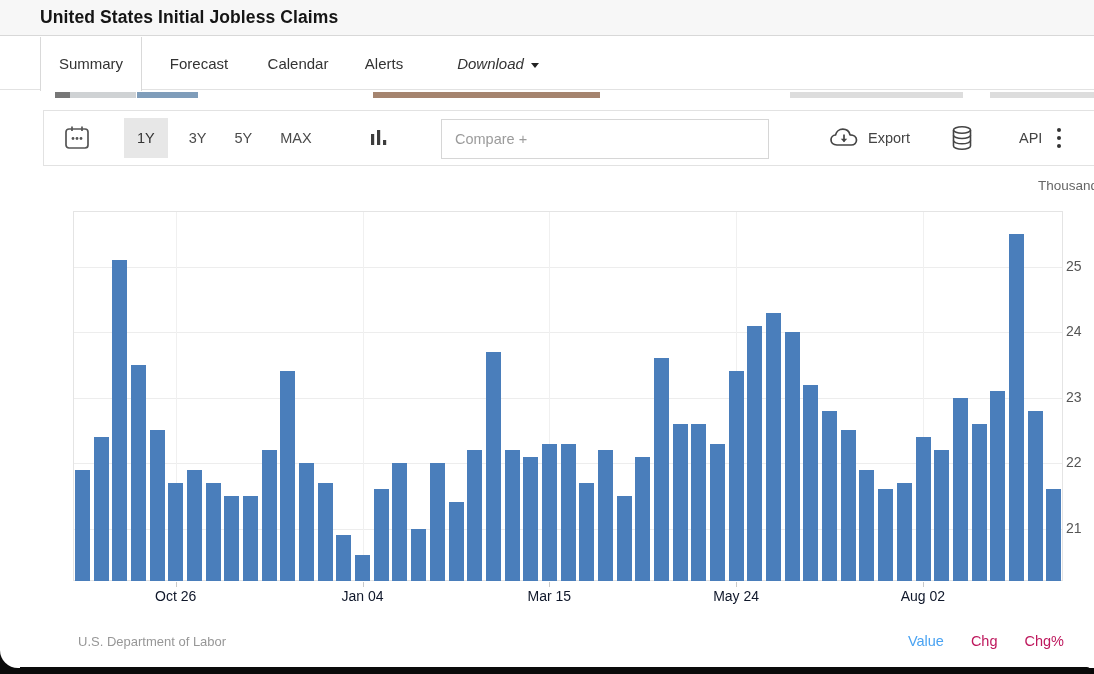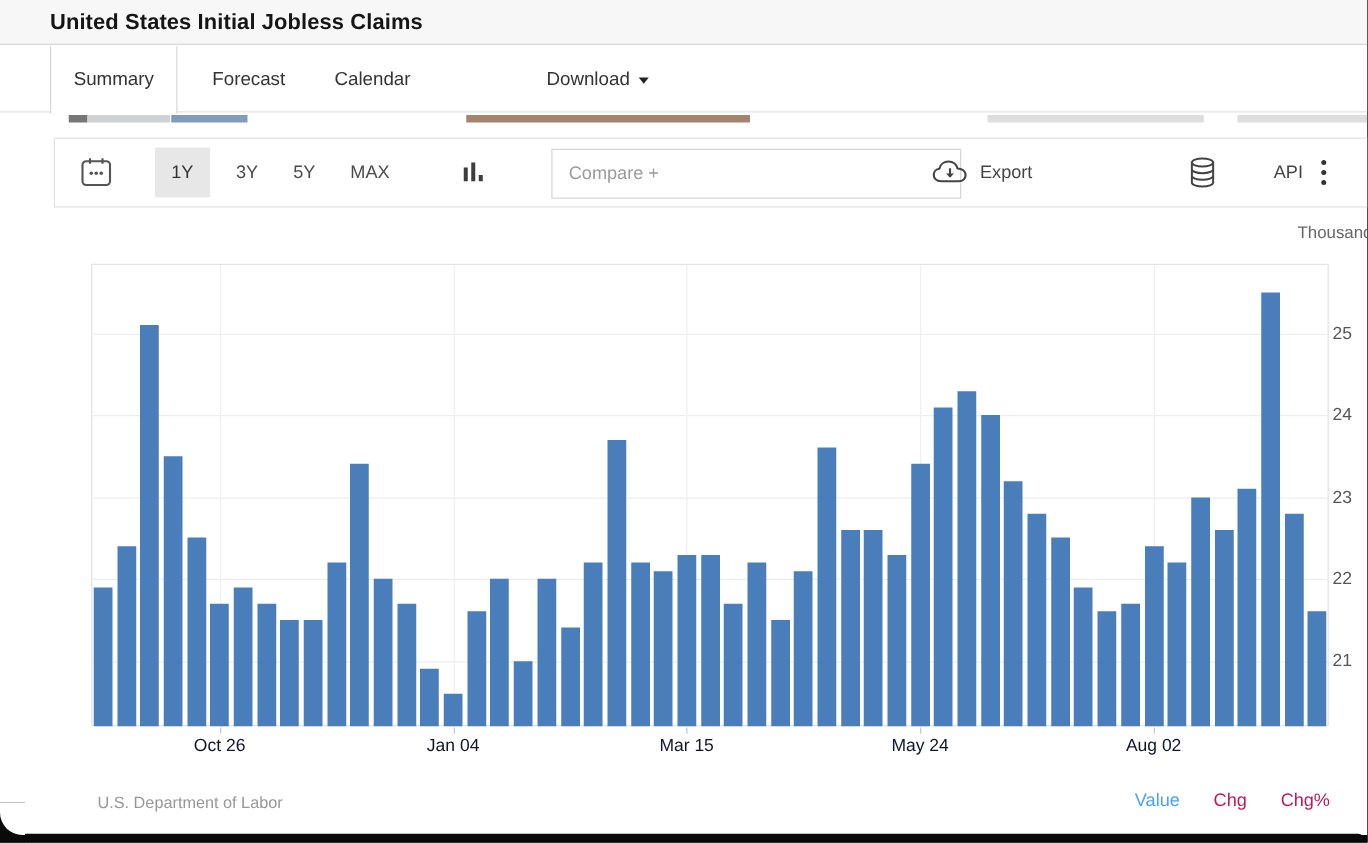--- a/index.html
+++ b/index.html
@@ -81,21 +81,24 @@
     <div class="tabs">
       <div class="tab" style="left:160px; width:78px;">
         <span>Forecast</span>
       </div>
       <div class="tab active" style="left:40px; width:102px;">
         <span>Summary</span>
       </div>
       <div class="tab" style="left:256px; width:84px;">
         <span>Calendar</span>
       </div>
-      <div class="tab" style="left:432px; width:92px;">
+      <div class="tab" style="left:356px; width:56px;">
+        <span>Alerts</span>
+      </div>
+      <div class="tab" style="left:452px; width:92px;font-style:italic;">
         <span>Download</span><span class="caret"></span>
       </div>
     </div>
 
     <div>
       <div class="sliver" style="left:55px; width:15px; background:#777;"></div>
       <div class="sliver" style="left:70px; width:66px; background:#cfd2d4;"></div>
       <div class="sliver" style="left:137px; width:61px; background:#7f9dba;"></div>
       <div class="sliver" style="left:373px; width:227px; background:#a5846f;"></div>
       <div class="sliver" style="left:790px; width:173px; background:#dddddd;"></div>
@@ -125,21 +128,21 @@
       <div class="tb-item" style="left:325px;">
         <svg width="20" height="22" viewBox="0 0 20 22">
           <rect x="2" y="7" width="3.2" height="11" fill="#3d3d3d"></rect>
           <rect x="8" y="3" width="3.2" height="15" fill="#3d3d3d"></rect>
           <rect x="14" y="13" width="3.2" height="5" fill="#3d3d3d"></rect>
         </svg>
       </div>
 
       <input class="compare-input" type="text" placeholder="Compare +" style="">
 
-      <div class="tb-item" style="left:700px;">
+      <div class="tb-item" style="left:784px;">
         <svg width="32" height="24" viewBox="0 0 32 24">
           <path d="M9 19 C5 19 3 16.5 3 13.8 C3 11.2 5 9.2 7.5 9 C8.2 5.6 11.2 3.2 14.8 3.2 C18.3 3.2 21.2 5.5 22 8.8 C25.5 8.8 28.5 10.8 28.5 14 C28.5 16.8 26.3 19 23.2 19 Z" fill="none" stroke="#444" stroke-width="1.7" stroke-linejoin="round"></path>
           <line x1="16" y1="8.5" x2="16" y2="15.5" stroke="#444" stroke-width="1.7"></line>
           <path d="M12.8 12.8 L16 16.2 L19.2 12.8 Z" fill="#444"></path>
         </svg>
         <span class="tb-label">Export</span>
       </div>
 
       <div class="tb-item" style="left:905px;gap:36px;">
         <svg width="26" height="28" viewBox="0 0 26 28">

